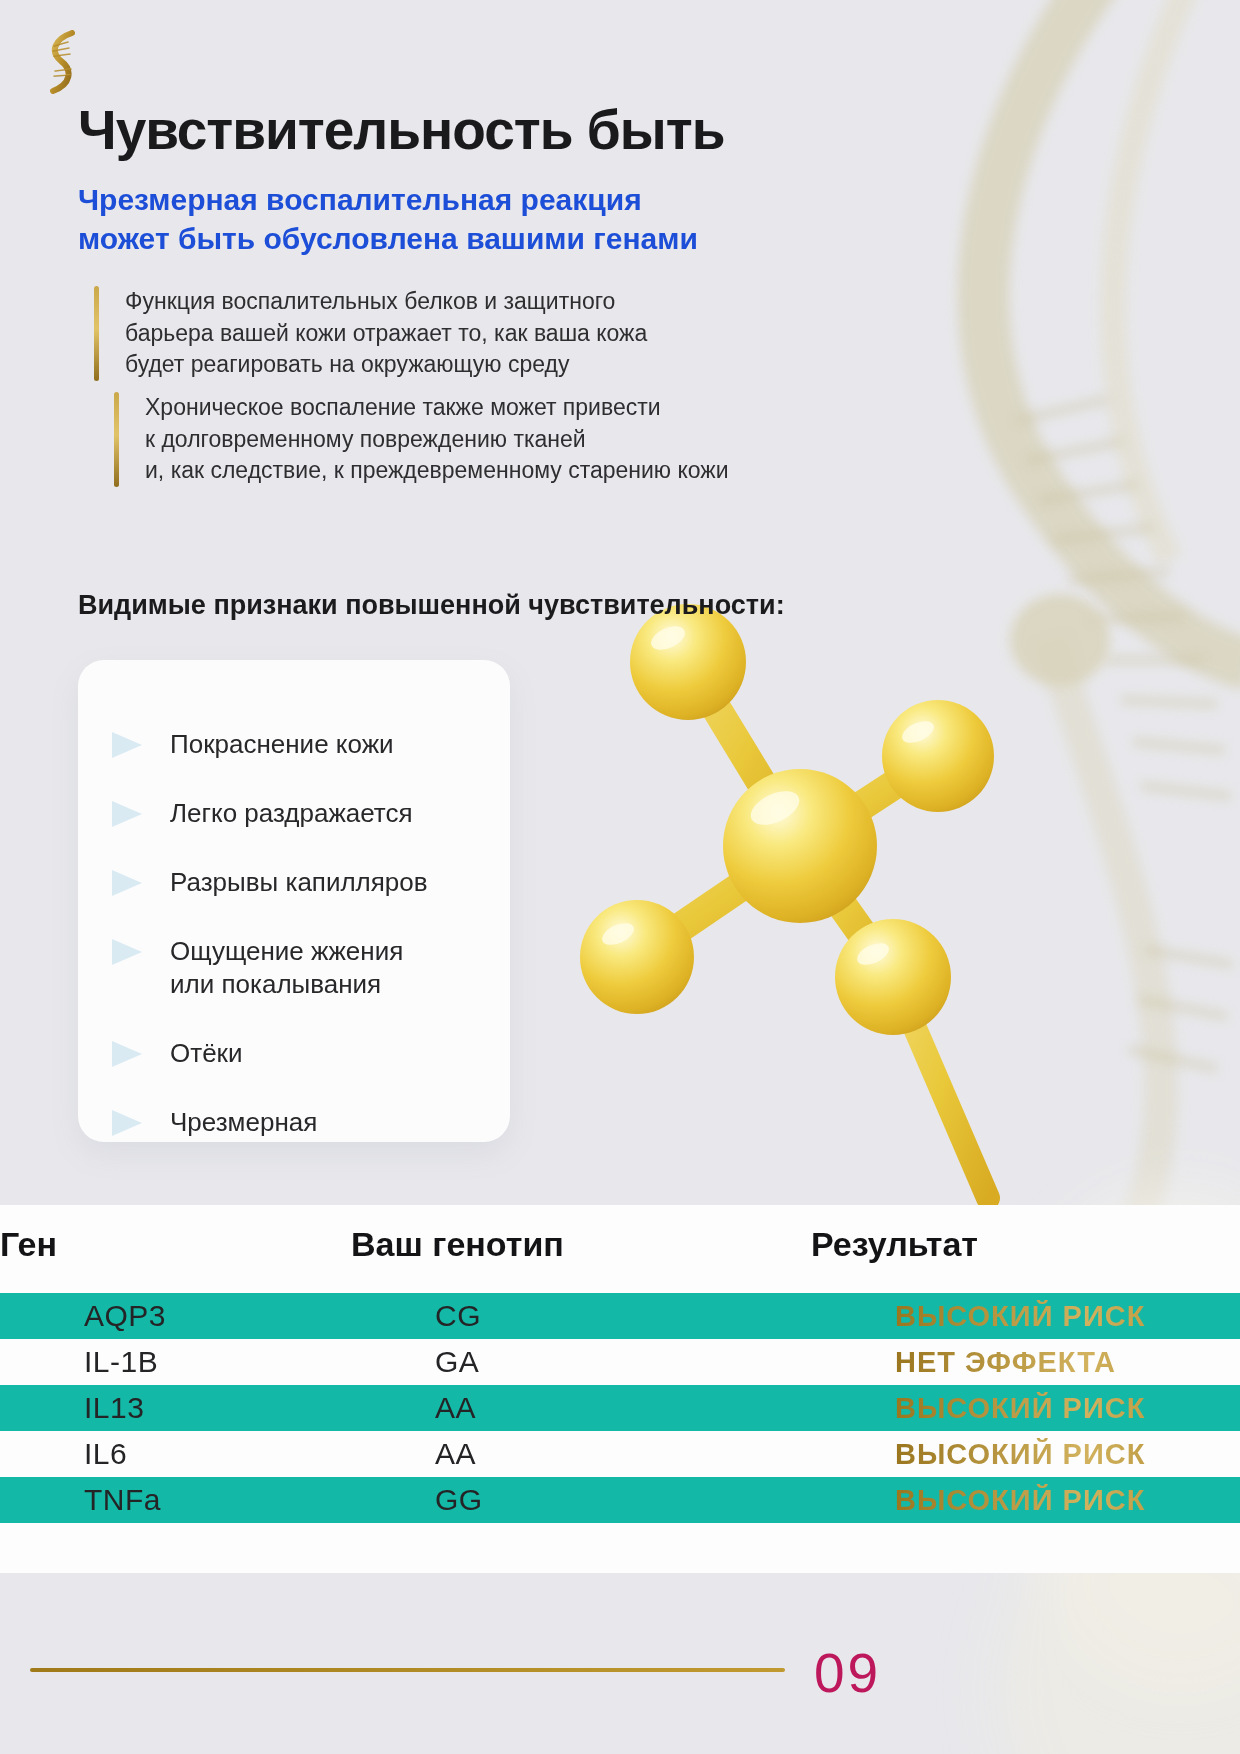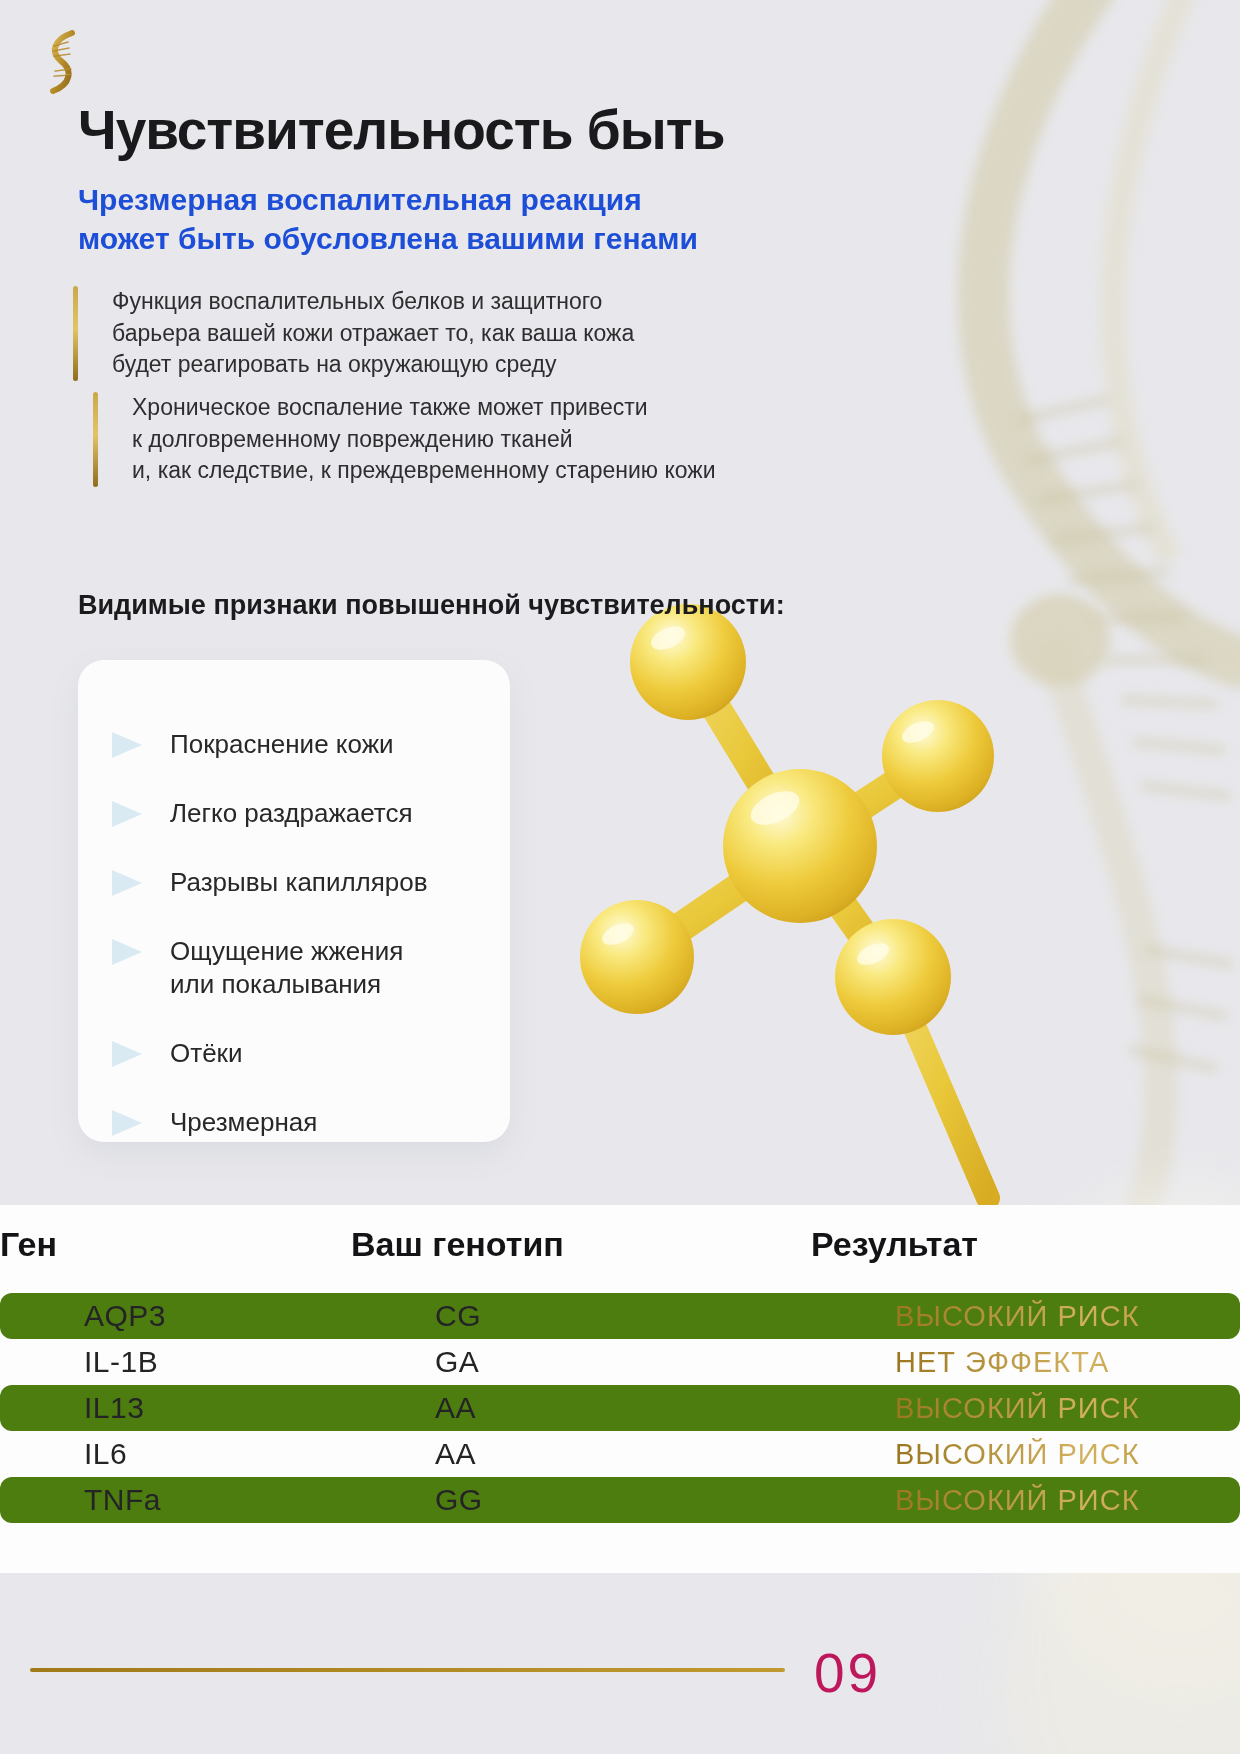--- a/index.html
+++ b/index.html
@@ -19,21 +19,21 @@
   .title{
     position:absolute;left:78px;top:98px;
     font-size:55px;font-weight:800;letter-spacing:-1px;color:#1a1a1c;
   }
   .subtitle{
     position:absolute;left:78px;top:180px;
     font-size:30px;font-weight:700;line-height:39px;color:#1d4ed8;
   }
 
   
-  .quote{position:absolute;left:73px;display:flex;gap:8px;}
+  .quote{position:absolute;left:94px;display:flex;}
   .quote .bar{
     width:5px;border-radius:3px;flex:none;margin-right:26px;
     background:linear-gradient(180deg,#caa84a 0%,#e2c468 45%,#8f6d1d 100%);
   }
   .quote .q-text{font-size:23px;line-height:31.5px;color:#2e2e30;}
   .quote-1{top:286px;}
   .quote-2{top:392px;margin-left:20px;}
 
   .signs-heading{
     position:absolute;left:78px;top:590px;
@@ -63,24 +63,24 @@
     position:absolute;left:0;top:20px;width:1240px;
     box-sizing:border-box;
     display:grid;grid-template-columns:351px 460px auto;
     font-size:34px;font-weight:800;color:#141416;
   }
   .t-rows{position:absolute;left:0;top:88px;width:1240px;}
   .t-row{
     width:1240px;height:46px;box-sizing:border-box;padding-left:84px;
     display:grid;grid-template-columns:351px 460px auto;align-items:center;
   }
-  .t-row.alt{background:#4d7c0f;border-radius:12px;}
+  .t-row.alt{background:#14b8a6;}
   .cell{font-size:30px;color:#242426;font-weight:400;letter-spacing:.5px;}
   .result{
-    font-size:29px;font-weight:400;letter-spacing:1px;color:#b08a35;
+    font-size:29px;font-weight:700;letter-spacing:1px;color:#b08a35;
     text-transform:uppercase;
   }
   @supports (-webkit-background-clip: text) {
     .result{
       background:linear-gradient(90deg,#9a761f 0%,#d2b25e 55%,#a98428 100%);
       -webkit-background-clip:text;-webkit-text-fill-color:transparent;
     }
   }
 
   

